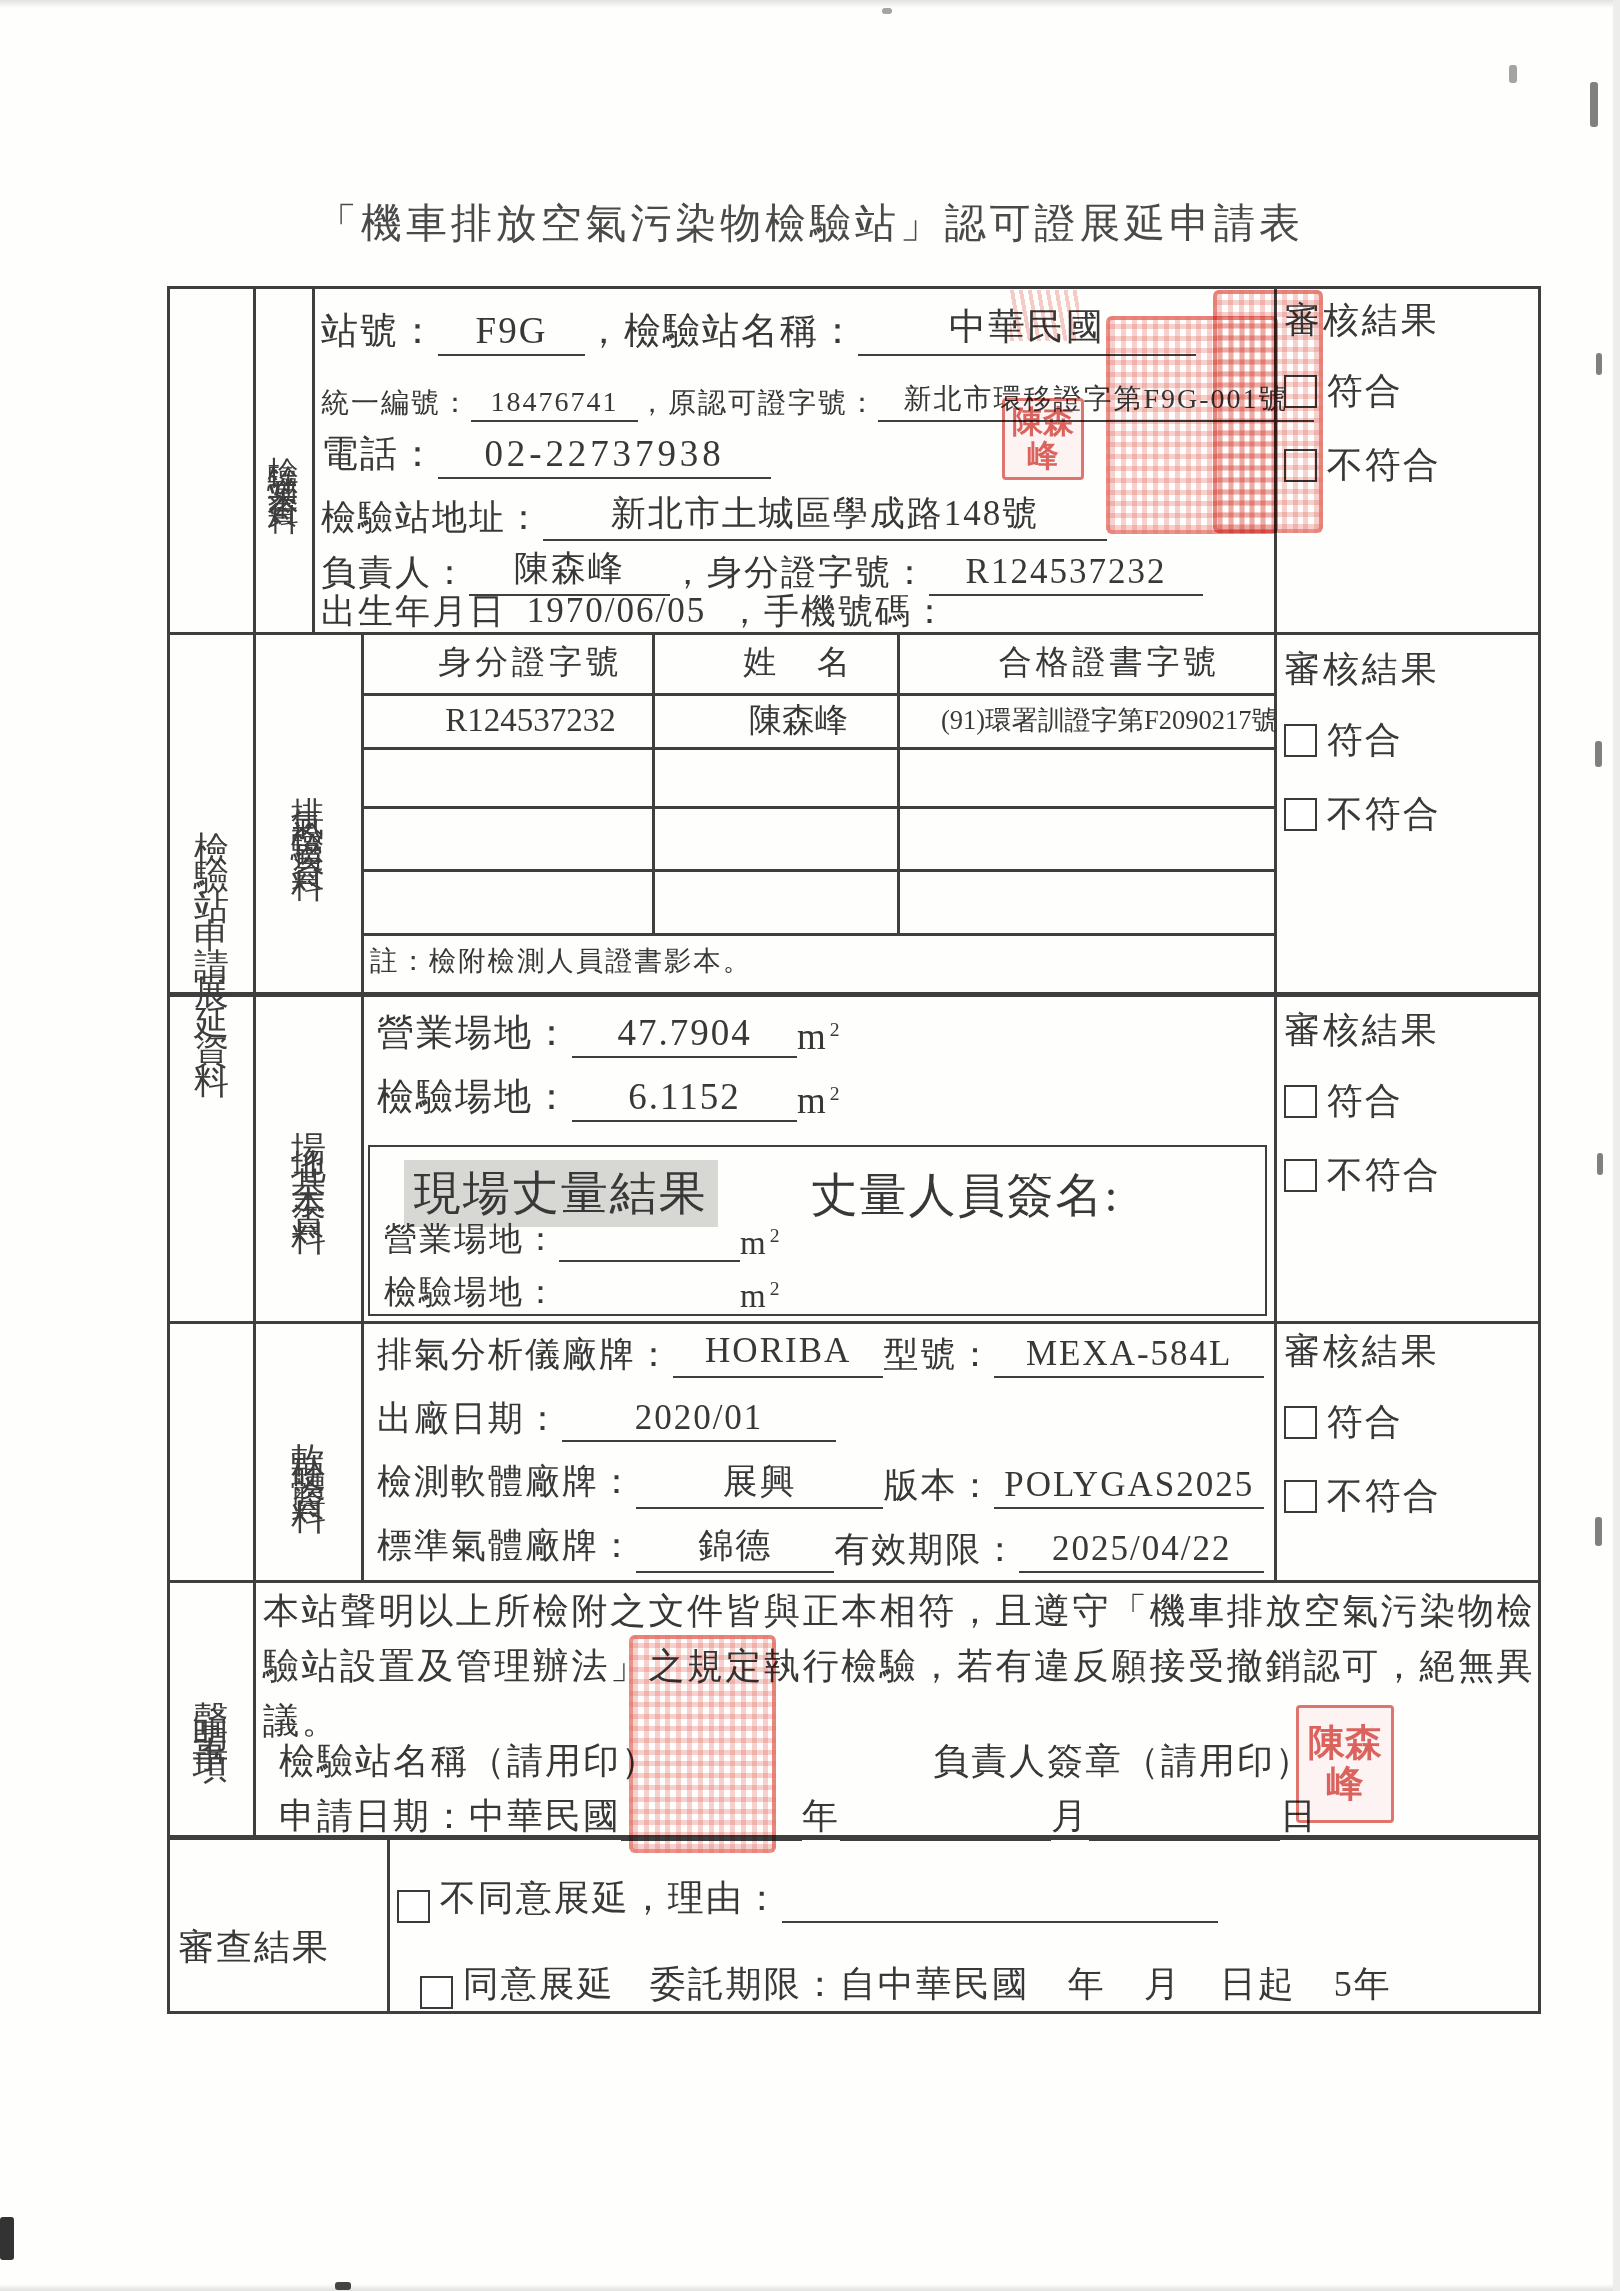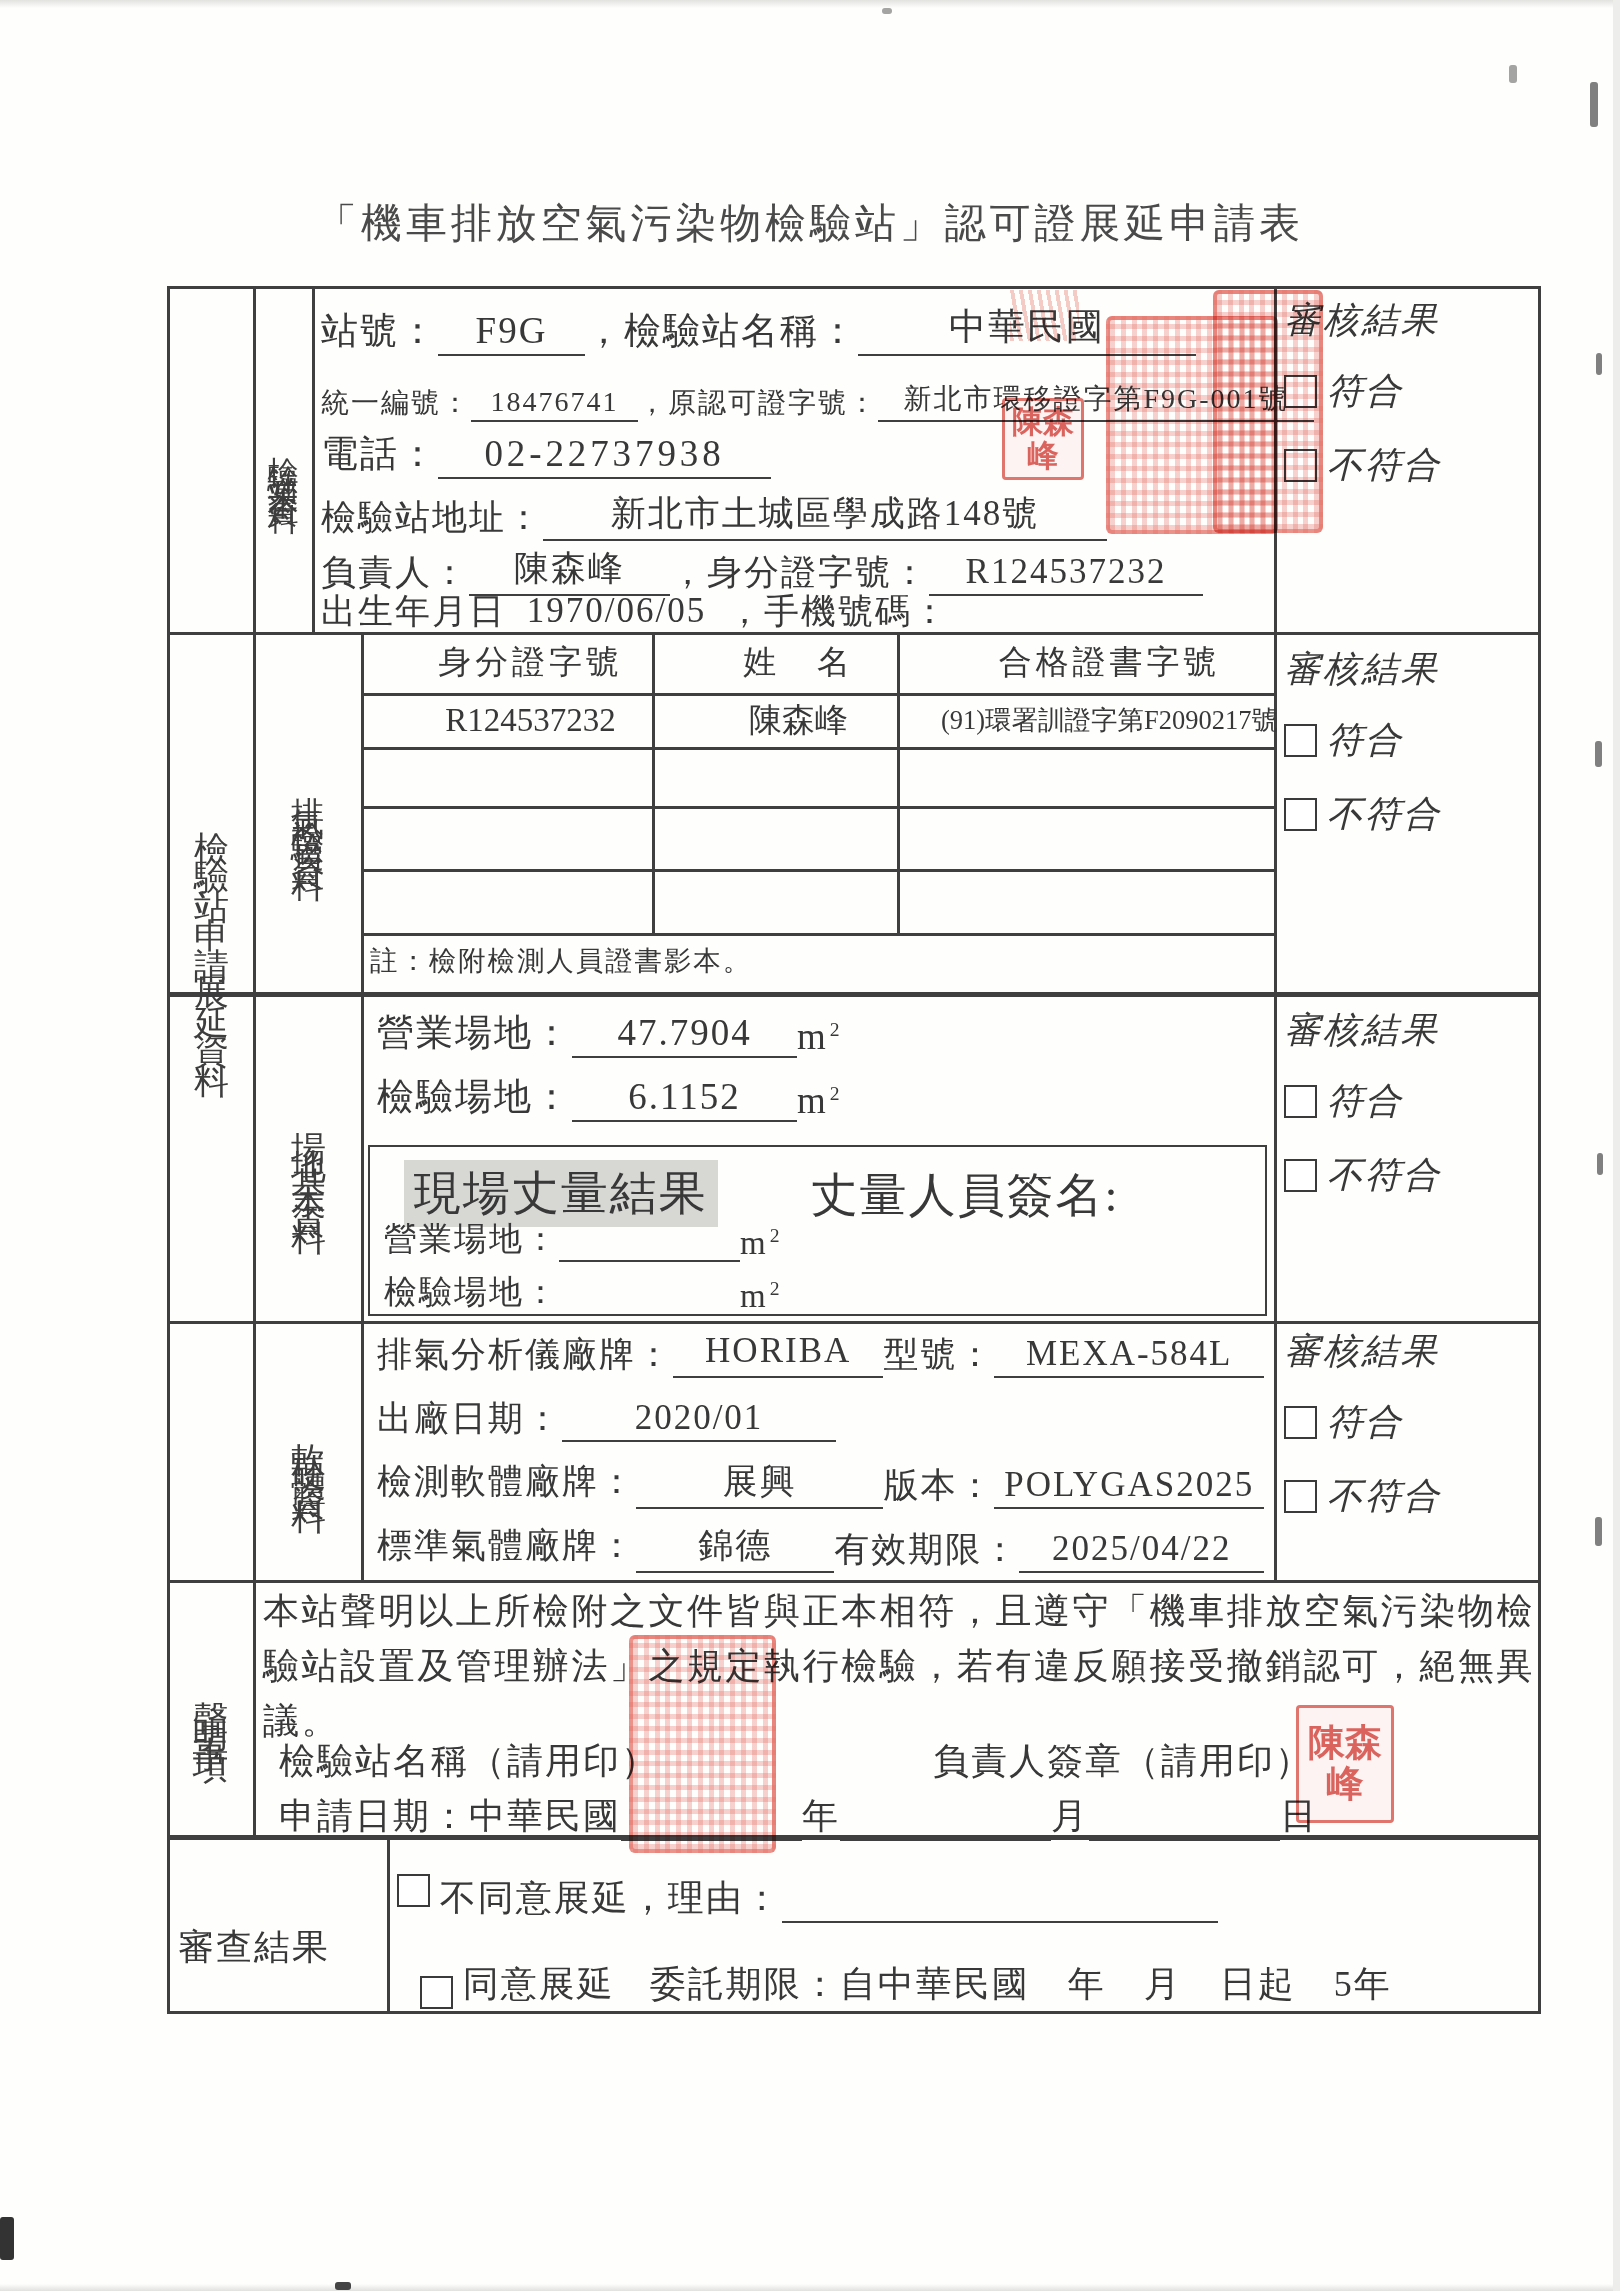--- a/index.html
+++ b/index.html
@@ -26,21 +26,21 @@
   .tl { position:absolute; display:flex; align-items:flex-end; white-space:nowrap;
         font-size:36px; letter-spacing:2px; color:#383838; }
   .u { display:inline-block; border-bottom:2.9px solid #3f3f3f; text-align:center;
        padding:0 5.9px 2px 5.9px; box-sizing:border-box; }
   .sp { display:inline-block; }
   .sup { font-size:19.6px; vertical-align:super; margin-left:2px; }
   .cell { position:absolute; display:flex; align-items:center; justify-content:center;
           color:#383838;padding-left:24px; }
   .hlt { background:#d7d7d4; padding:2px 9.8px; }
   
-  .audit { position:absolute; left:1284px; width:250px; color:#383838;font-style:italic; }
+  .audit { position:absolute; left:1284px; width:250px; color:#383838; }
   .audit-title { font-size:36px; letter-spacing:2.9px; }
   .audit-row { position:absolute; left:0; display:flex; align-items:center; font-size:36px; letter-spacing:2px; }
   .cb { width:29px; height:29px; border:2.9px solid #3a3a3a; background:#fff;
         display:inline-block; margin-right:9.8px; flex:0 0 auto; }
   
   .seal { position:absolute; mix-blend-mode:multiply; opacity:.8; box-sizing:border-box; }
   .seal-tex { border:4.9px solid rgba(221,68,55,.72); border-radius:5.9px;
     background:
       repeating-linear-gradient(90deg, rgba(221,68,55,.30) 0 4.9px, transparent 4.9px 10.8px),
       repeating-linear-gradient(0deg, rgba(221,68,55,.30) 0 4.9px, transparent 4.9px 11.8px);
@@ -287,21 +287,21 @@
   <div class="tl" style="left:279px;top:1792px;font-size:36px">
     <span>申請日期：中華民國</span>
     <span class="u" style="width:181px"></span>
     <span>年</span>
     <span class="u" style="width:211px"></span>
     <span>月</span>
     <span class="u" style="width:191px"></span>
     <span>日</span>
   </div>
 
-  <div class="tl" style="left:397px;top:1874px;font-size:36px;align-items:flex-start">
+  <div class="tl" style="left:397px;top:1874px;font-size:36px;align-items:flex-end">
     <span class="cb"></span>
     <span>不同意展延，理由：</span>
     <span class="u" style="width:436px;align-self:flex-end"></span>
   </div>
   <div class="tl" style="left:420px;top:1960px;font-size:36px;align-items:flex-end">
     <span class="cb"></span>
     <span>同意展延</span>
     <span style="width:35px" class="sp"></span>
     <span>委託期限：自中華民國　年　月　日起　5年</span>
   </div>

